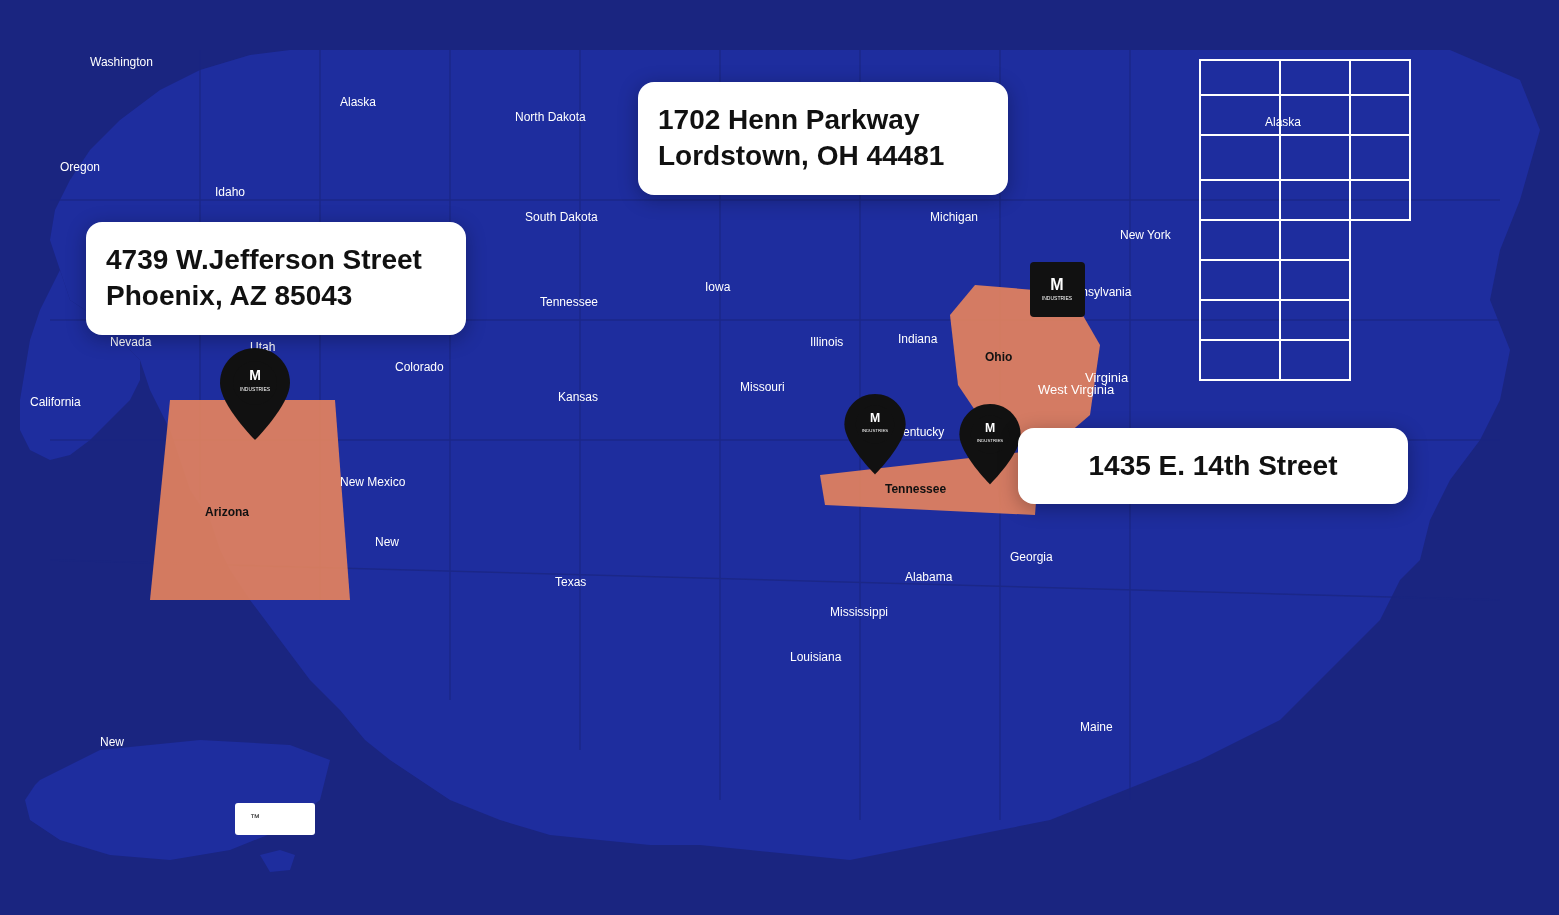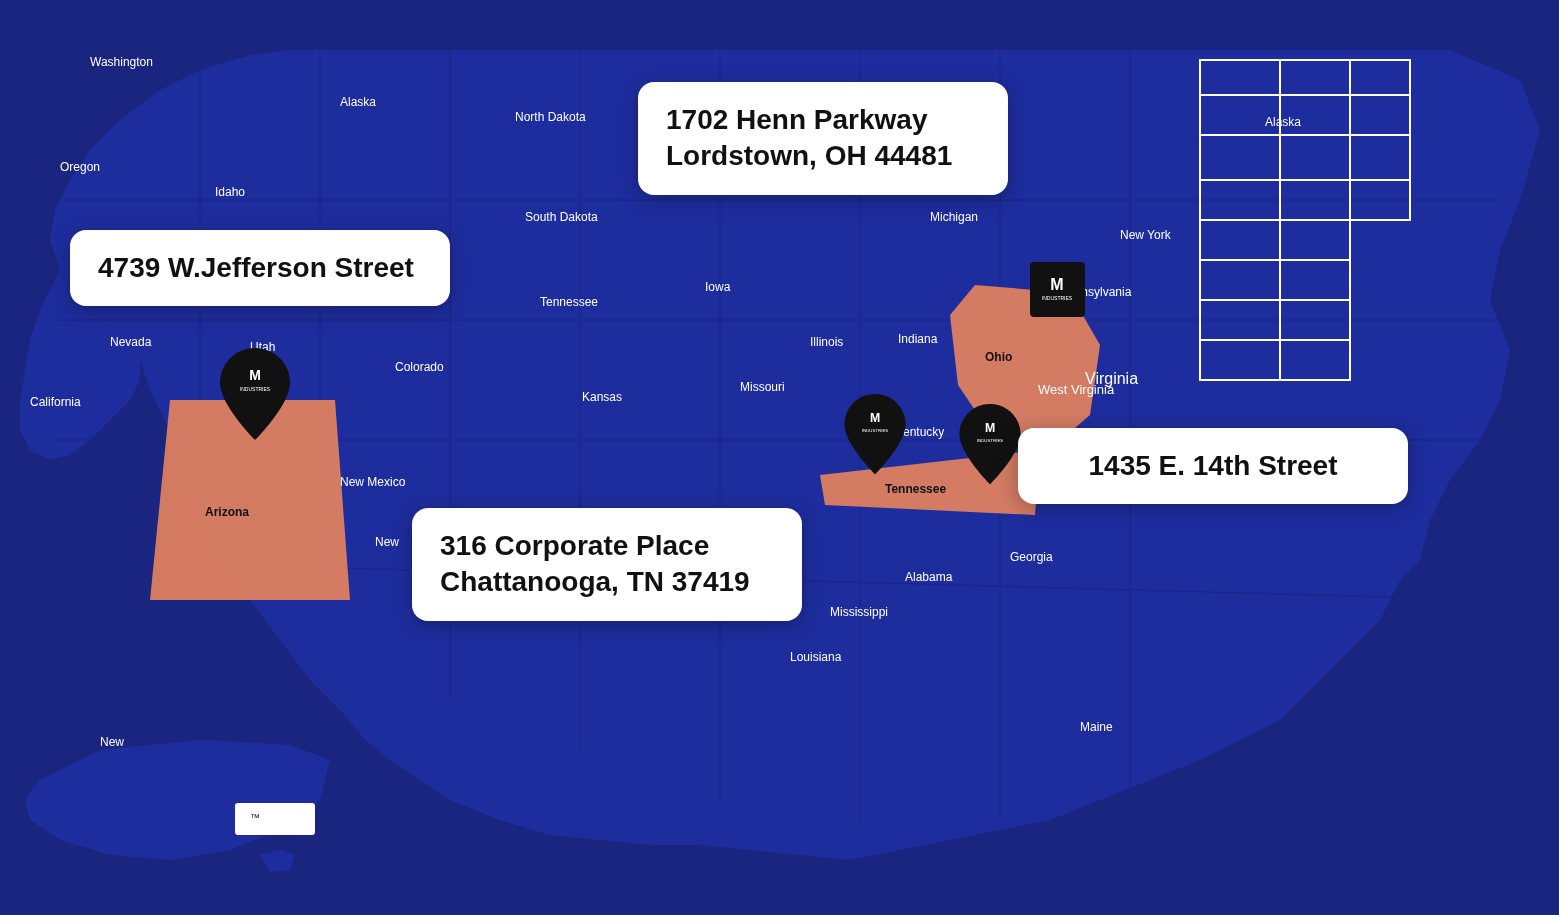--- a/index.html
+++ b/index.html
@@ -27,21 +27,21 @@
       color: #ffffff;
       font-size: 12px;
       font-weight: 400;
       pointer-events: none;
       white-space: nowrap;
     }
     .address-popup {
       position: absolute;
       background: white;
       border-radius: 16px;
-      padding: 20px 28px;
+      padding: 20px 20px;
       box-shadow: 0 4px 20px rgba(0,0,0,0.3);
       pointer-events: none;
     }
     .address-popup .line1 {
       font-size: 28px;
       font-weight: 600;
       color: #111;
       line-height: 1.3;
     }
     .address-popup .line2 {
@@ -159,21 +159,21 @@
     <path d="M 0,25 L 220,0 L 215,65 L 5,55 Z" fill="#e8845c" opacity="0.9"></path>
   </svg>
 
   <div class="state-label" style="left:90px;top:55px">Washington</div>
   <div class="state-label" style="left:60px;top:160px">Oregon</div>
   <div class="state-label" style="left:215px;top:185px">Idaho</div>
   <div class="state-label" style="left:340px;top:95px">Alaska</div>
   <div class="state-label" style="left:515px;top:110px">North Dakota</div>
   <div class="state-label" style="left:525px;top:210px">South Dakota</div>
   <div class="state-label" style="left:540px;top:295px">Tennessee</div>
-  <div class="state-label" style="left:582px;top:390px">Kansas</div>
+  <div class="state-label" style="left:558px;top:390px">Kansas</div>
   <div class="state-label" style="left:395px;top:360px">Colorado</div>
   <div class="state-label" style="left:250px;top:340px">Utah</div>
   <div class="state-label" style="left:110px;top:335px">Nevada</div>
   <div class="state-label" style="left:30px;top:395px">California</div>
   <div class="state-label" style="left:205px;top:505px;color:#111;font-weight:600">Arizona</div>
   <div class="state-label" style="left:340px;top:475px">New Mexico</div>
   <div class="state-label" style="left:555px;top:575px">Texas</div>
   <div class="state-label" style="left:740px;top:380px">Missouri</div>
   <div class="state-label" style="left:705px;top:280px">Iowa</div>
   <div class="state-label" style="left:810px;top:335px">Illinois</div>
@@ -182,21 +182,21 @@
   <div class="state-label" style="left:985px;top:350px;color:#111;font-weight:600">Ohio</div>
   <div class="state-label" style="left:895px;top:425px">Kentucky</div>
   <div class="state-label" style="left:885px;top:482px;color:#111;font-weight:600">Tennessee</div>
   <div class="state-label" style="left:905px;top:570px">Alabama</div>
   <div class="state-label" style="left:1010px;top:550px">Georgia</div>
   <div class="state-label" style="left:830px;top:605px">Mississippi</div>
   <div class="state-label" style="left:790px;top:650px">Louisiana</div>
   <div class="state-label" style="left:1060px;top:285px">Pennsylvania</div>
   <div class="state-label" style="left:1120px;top:228px">New York</div>
   <div class="state-label" style="left:1038px;top:382px;font-size:13px">West Virginia</div>
-  <div class="state-label" style="left:1085px;top:370px;font-size:16px">Virginia</div>
+  <div class="state-label" style="left:1085px;top:370px;font-size:13px">Virginia</div>
   <div class="state-label" style="left:1040px;top:442px;font-size:13px">Carolina</div>
   <div class="state-label" style="left:1080px;top:720px">Maine</div>
   <div class="state-label" style="left:1265px;top:115px">Alaska</div>
   <div class="state-label" style="left:100px;top:735px">New</div>
   <div class="state-label" style="left:375px;top:535px">New</div>
 
   <div style="position:absolute;left:215px;top:345px;">
     <svg width="80" height="100" viewBox="0 0 80 100">
       <path d="M 40,95 C 40,95 5,60 5,38 C 5,18 21,3 40,3 C 59,3 75,18 75,38 C 75,60 40,95 40,95 Z" fill="#111111"></path>
       <circle cx="40" cy="38" r="22" fill="#111111"></circle>
@@ -225,33 +225,30 @@
   </div>
 
   <div style="position:absolute;left:1030px;top:262px;">
     <svg width="55" height="55" viewBox="0 0 55 55">
       <rect width="55" height="55" rx="4" fill="#111"></rect>
       <text x="27" y="28" text-anchor="middle" fill="white" font-size="16" font-weight="bold" font-family="Arial">M</text>
       <text x="27" y="38" text-anchor="middle" fill="white" font-size="5" font-family="Arial">INDUSTRIES</text>
     </svg>
   </div>
 
-  <div class="address-popup" style="left:70px;top:222px;min-width:380px;margin-top:8px;">
+  <div class="address-popup" style="left:86px;top:222px;min-width:380px;">
     <div class="line1">4739 W.Jefferson Street</div>
+    <div class="line2">Phoenix, AZ 85043</div>
   </div>
 
   <div class="address-popup" style="left:638px;top:82px;min-width:370px;">
     <div class="line1">1702 Henn Parkway</div>
     <div class="line2">Lordstown, OH 44481</div>
   </div>
 
-  <div class="address-popup" style="left:412px;top:508px;min-width:390px;">
-    <div class="line1">316 Corporate Place</div>
-    <div class="line2">Chattanooga, TN 37419</div>
-  </div>
 
   <div class="address-popup" style="left:1018px;top:428px;min-width:390px;text-align:center;">
     <div class="line1">1435 E. 14th Street</div>
   </div>
 
   <svg style="position:absolute;left:1160px;top:50px;width:380px;height:400px;pointer-events:none;" viewBox="0 0 380 400">
     <g stroke="white" stroke-width="2" fill="none">
       <rect x="40" y="10" width="80" height="35"></rect>
       <rect x="120" y="10" width="70" height="35"></rect>
       <rect x="190" y="10" width="60" height="35"></rect>

